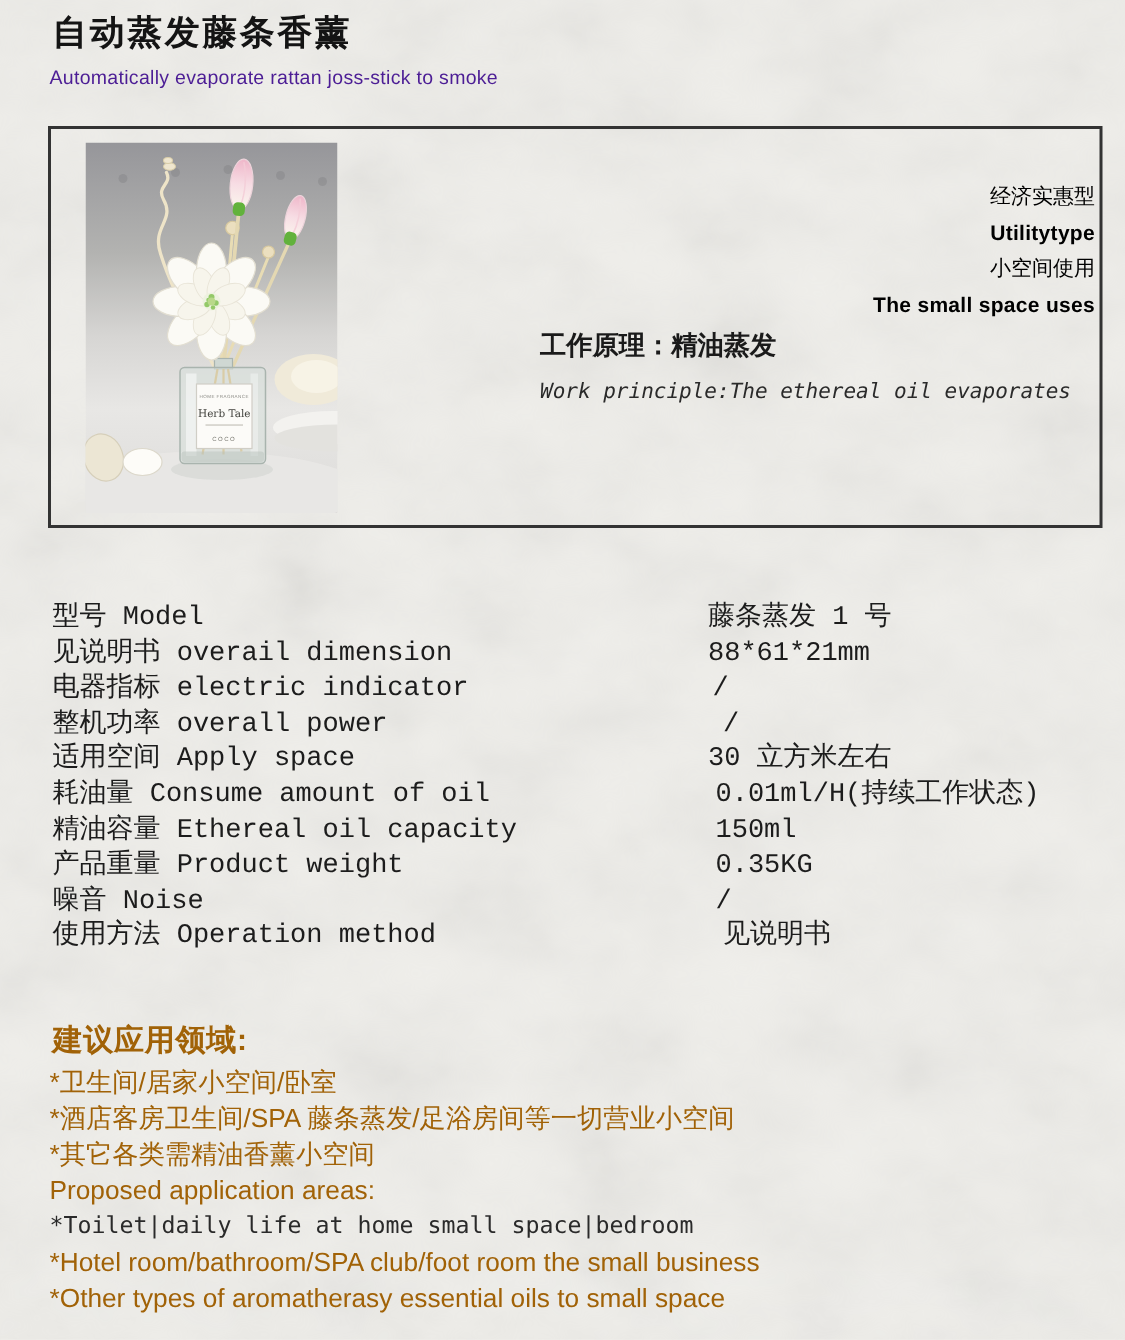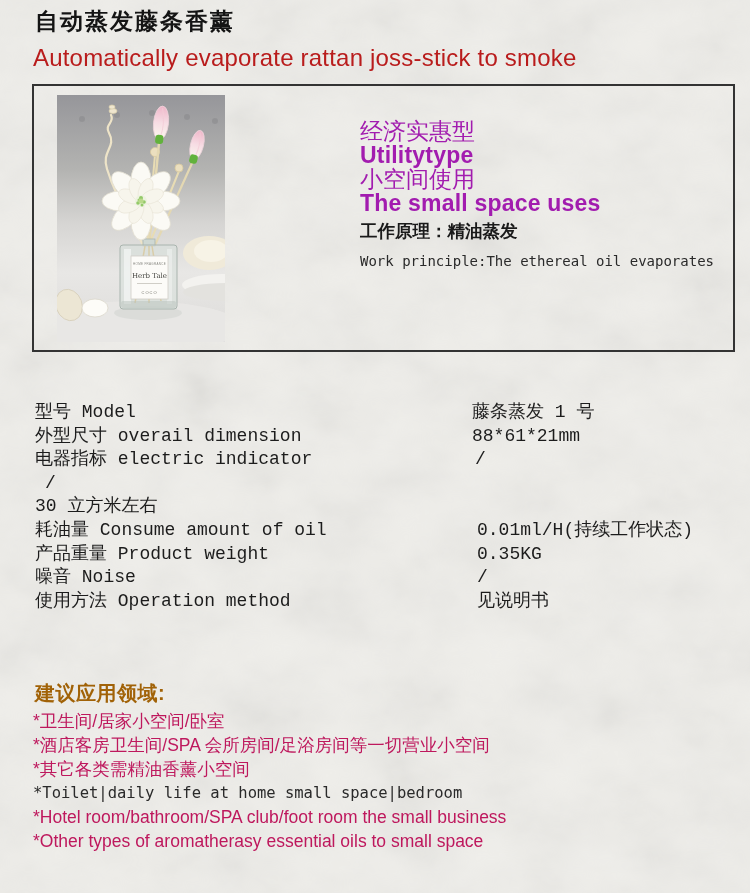--- a/index.html
+++ b/index.html
@@ -16,38 +16,38 @@
 
   .zh-serif{font-family:"DejaVu Serif","Liberation Serif",serif;}
 
   .page-title{
     position:absolute;left:35px;top:6px;
     font-family:"DejaVu Serif","Liberation Serif",serif;
     font-size:23px;font-weight:600;letter-spacing:2px;color:#141414;
   }
   .page-subtitle{
     position:absolute;left:33px;top:44px;
-    font-size:24px;color:#b91c1c;letter-spacing:0.2px;
+    font-size:13px;color:#4c1d95;letter-spacing:0.2px;
   }
 
   .hero-box{
     position:absolute;left:32px;top:84px;width:699px;height:264px;
     border:2px solid #333;
   }
   .hero-photo{position:absolute;left:23px;top:9px;width:168px;height:247px;}
   .hero-text{position:absolute;left:326px;top:33px;width:370px;}
-  .tagline{font-size:23px;line-height:24px;color:#a21caf;}
+  .tagline{font-size:14px;line-height:24px;color:#000000;text-align:right;}
   .tagline.en{font-weight:600;letter-spacing:0.2px;}
   .principle-zh{
     margin-top:5px;font-size:17.5px;line-height:23px;font-weight:bold;
     font-family:"DejaVu Serif","Liberation Serif",serif;color:#1a1a1a;
   }
   .principle-en{
     margin-top:9px;font-size:14px;line-height:18px;white-space:nowrap;
-    font-family:"DejaVu Sans Mono","Liberation Mono",monospace;color:#2a2a2a;
+    font-family:"DejaVu Sans Mono","Liberation Mono",monospace;color:#2a2a2a;font-style:italic;
   }
 
   .params-heading{
     position:absolute;left:35px;top:372px;
     font-size:20px;font-weight:bold;color:#1E3A66;letter-spacing:0.3px;
   }
   .params-list{position:absolute;left:35px;top:401px;width:700px;}
   .param-row{display:flex;line-height:23.6px;font-size:18px;font-family:Liberation Mono, monospace;}
   .param-label{width:437px;flex:none;color:#1c1c1c;}
   .param-value{white-space:pre;color:#1c1c1c;}
@@ -57,21 +57,21 @@
   .param-row:nth-child(7) .param-value,
   .param-row:nth-child(8) .param-value,
   .param-row:nth-child(9) .param-value{padding-left:5px;}
   .param-row:nth-child(10) .param-value{padding-left:10px;}
 
   .apps-heading{
     position:absolute;left:35px;top:680px;
     font-size:20px;font-weight:bold;color:#a16207;letter-spacing:0.5px;
   }
   .apps-list{position:absolute;left:33px;top:709px;width:700px;}
-  .apps-line{font-size:17.5px;line-height:24px;color:#be185d;}
+  .apps-line{font-size:17.5px;line-height:24px;color:#a16207;}
   .apps-line.mono-line{
     font-family:"DejaVu Sans Mono","Liberation Mono",monospace;
     font-size:15.5px;color:#2a2a2a;
   }
 </style>
 </head>
 <body>
 
 <div class="page">
 
@@ -222,56 +222,63 @@
       </div>
     </div>
 
 
     <div class="params-list">
       <div class="param-row">
         <div class="param-label">型号 Model</div>
         <div class="param-value">藤条蒸发 1 号</div>
       </div>
       <div class="param-row">
-        <div class="param-label">外型尺寸 overail dimension</div>
+        <div class="param-label">见说明书 overail dimension</div>
         <div class="param-value">88*61*21mm</div>
       </div>
       <div class="param-row">
         <div class="param-label">电器指标 electric indicator</div>
         <div class="param-value">/</div>
       </div>
       <div class="param-row">
+        <div class="param-label">整机功率 overall power</div>
         <div class="param-value">/</div>
       </div>
       <div class="param-row">
+        <div class="param-label">适用空间 Apply space</div>
         <div class="param-value">30 立方米左右</div>
       </div>
       <div class="param-row">
         <div class="param-label">耗油量 Consume amount of oil</div>
         <div class="param-value">0.01ml/H(持续工作状态)</div>
       </div>
       <div class="param-row">
+        <div class="param-label">精油容量 Ethereal oil capacity</div>
+        <div class="param-value">150ml</div>
+      </div>
+      <div class="param-row">
         <div class="param-label">产品重量 Product weight</div>
         <div class="param-value">0.35KG</div>
       </div>
       <div class="param-row">
         <div class="param-label">噪音 Noise</div>
         <div class="param-value">/</div>
       </div>
       <div class="param-row">
         <div class="param-label">使用方法 Operation method</div>
         <div class="param-value">见说明书</div>
       </div>
     </div>
 
     <div class="apps-heading">建议应用领域:</div>
 
     <div class="apps-list">
       <div class="apps-line">*卫生间/居家小空间/卧室</div>
-      <div class="apps-line">*酒店客房卫生间/SPA 会所房间/足浴房间等一切营业小空间</div>
+      <div class="apps-line">*酒店客房卫生间/SPA 藤条蒸发/足浴房间等一切营业小空间</div>
       <div class="apps-line">*其它各类需精油香薰小空间</div>
+      <div class="apps-line">Proposed application areas:</div>
       <div class="apps-line mono-line">*Toilet|daily life at home small space|bedroom</div>
       <div class="apps-line">*Hotel room/bathroom/SPA club/foot room the small business</div>
       <div class="apps-line">*Other types of aromatherasy essential oils to small space</div>
     </div>
 
   </div>
 </div>
 
 </body></html>

